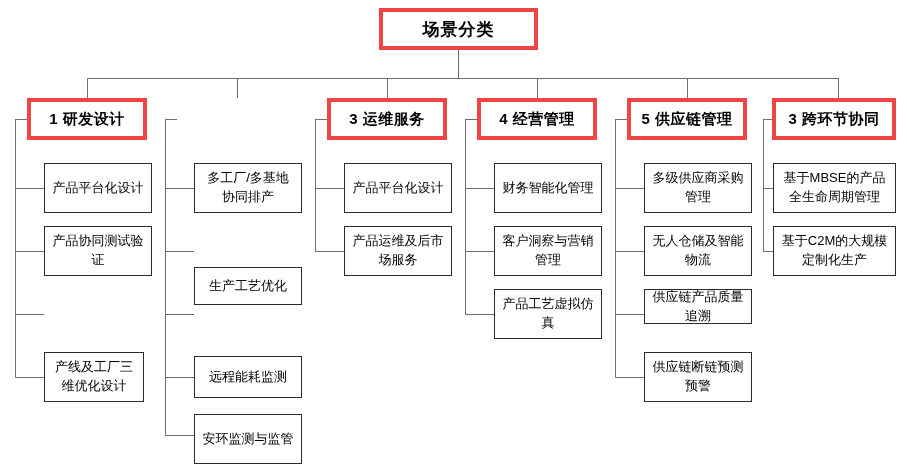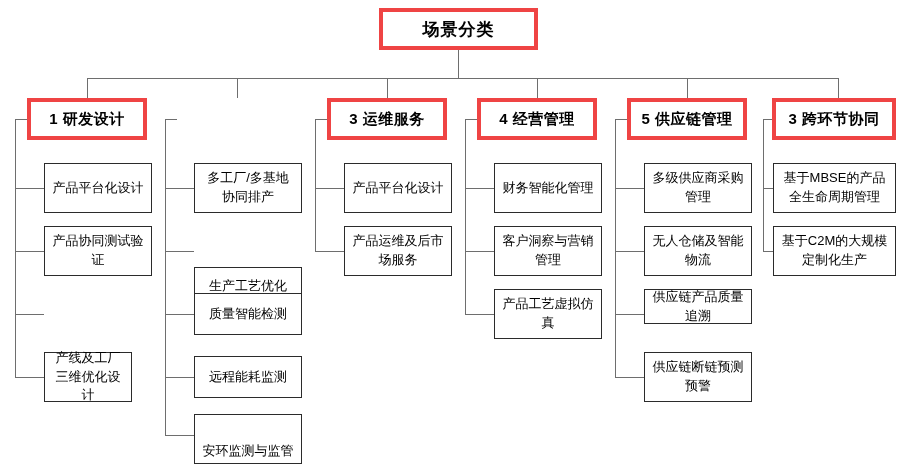--- a/index.html
+++ b/index.html
@@ -87,45 +87,42 @@
   <div class="line h" style="left:15px; top:251px; width:29px;"></div>
   <div class="line h" style="left:15px; top:314px; width:29px;"></div>
   <div class="line h" style="left:15px; top:377px; width:29px;"></div>
 
   <div class="node leaf-node" style="left:44px; top:163px; width:108px; height:50px;justify-content:flex-end;">
     <span>产品平台化设计</span>
   </div>
   <div class="node leaf-node" style="left:44px; top:226px; width:108px; height:50px;">
     <span>产品协同测试验证</span>
   </div>
-  <div class="node leaf-node" style="left:44px; top:352px; width:88px; height:50px;">
+  <div class="node leaf-node" style="left:44px; top:352px; width:100px; height:50px;">
     <span>产线及工厂三维优化设计</span>
   </div>
 
   <div class="line v" style="left:165px; top:119px; height:316px;"></div>
   <div class="line h" style="left:165px; top:119px; width:12px;"></div>
   <div class="line h" style="left:165px; top:188px; width:29px;"></div>
   <div class="line h" style="left:165px; top:251px; width:29px;"></div>
   <div class="line h" style="left:165px; top:314px; width:29px;"></div>
   <div class="line h" style="left:165px; top:377px; width:29px;"></div>
   <div class="line h" style="left:165px; top:435px; width:29px;"></div>
 
   <div class="node leaf-node" style="left:194px; top:163px; width:108px; height:50px;">
     <span>多工厂/多基地协同排产</span>
   </div>
   <div class="node leaf-node" style="left:194px; top:230px; width:108px; height:38px;margin-top:37px;">
     <span>生产工艺优化</span>
   </div>
-  <div class="node leaf-node" style="left:194px; top:293px; width:108px; height:42px;">
-    <span>质量智能检测</span>
-  </div>
   <div class="node leaf-node" style="left:194px; top:356px; width:108px; height:42px;">
     <span>远程能耗监测</span>
   </div>
-  <div class="node leaf-node" style="left:194px; top:414px; width:108px; height:50px;align-items:flex-end;">
+  <div class="node leaf-node" style="left:194px; top:414px; width:108px; height:50px;">
     <span>安环监测与监管</span>
   </div>
 
   <div class="node cat-node" style="left:327px; top:98px; width:120px; height:42px;">
     <span>3 运维服务</span>
   </div>
   <div class="line v" style="left:315px; top:119px; height:133px;"></div>
   <div class="line h" style="left:315px; top:119px; width:12px;"></div>
   <div class="line h" style="left:315px; top:188px; width:29px;"></div>
   <div class="line h" style="left:315px; top:251px; width:29px;"></div>

